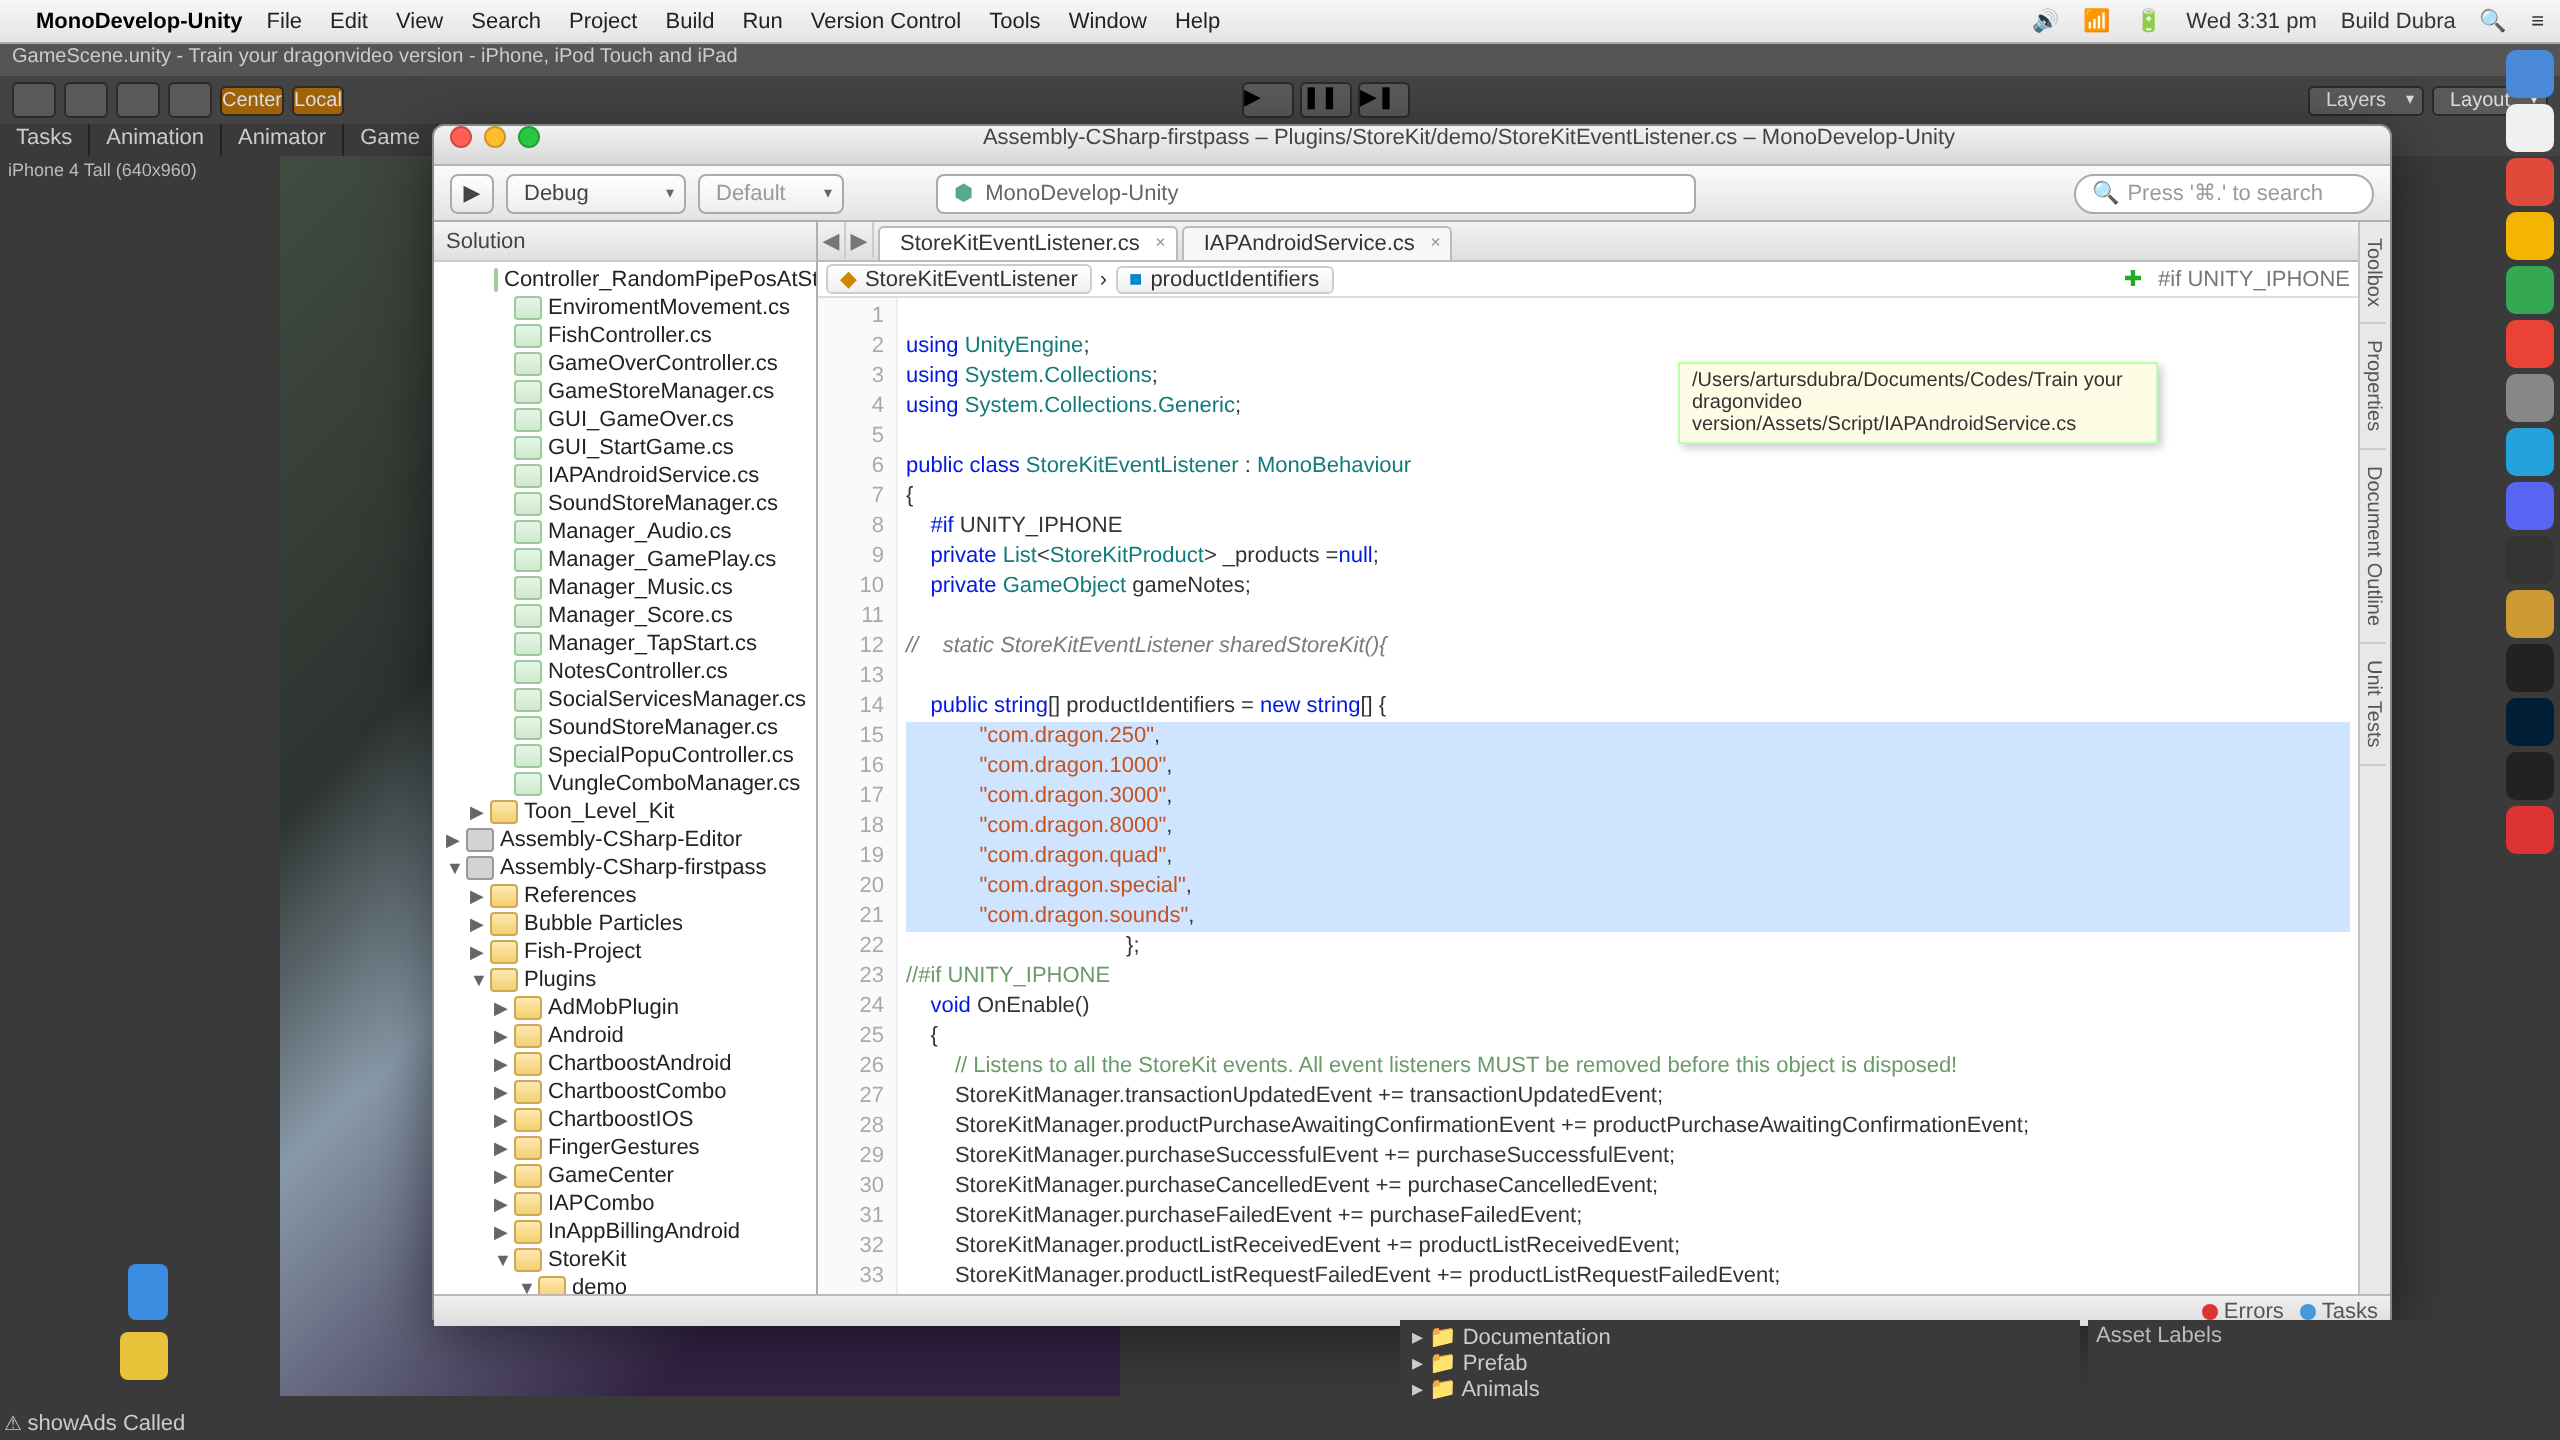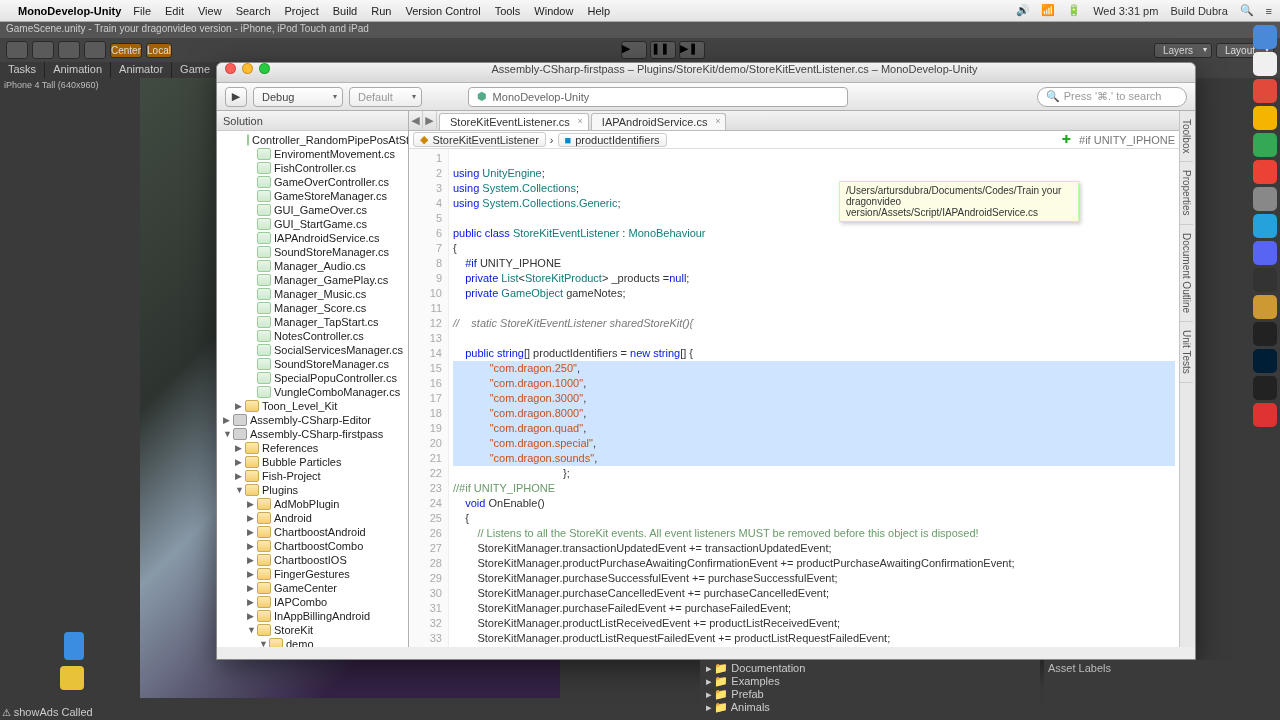--- a/index.html
+++ b/index.html
@@ -399,26 +399,35 @@
       </div>
       <div class="tooltip">/Users/artursdubra/Documents/Codes/Train your dragonvideo version/Assets/Script/IAPAndroidService.cs</div>
     </div>
     <div class="sidetabs" id="sidetabs">
         <div>Toolbox</div>
         <div>Properties</div>
         <div>Document Outline</div>
         <div>Unit Tests</div>
       </div>
   </div>
+  <div class="foot">
+    <span>
+        <span class="dot dr"></span>
+        <span>Errors</span>
+      </span>
+    <span>
+        <span class="dot db"></span>
+        <span>Tasks</span>
+      </span>
+  </div>
 </div>
 
 <div class="upan uproj">
   <div id="projrows">
       <div class="row">▸ 📁 Documentation</div>
-      <div class="row">▸ 📁 Examples</div>
       <div class="row">▸ 📁 Prefab</div>
       <div class="row">▸ 📁 Animals</div>
     </div>
 </div>
 <div class="upan uinsp">
   <div>Asset Labels</div>
 </div>
 <div class="ubot">⚠ <span>showAds Called</span></div>
 
 <div class="dock" id="dock">

